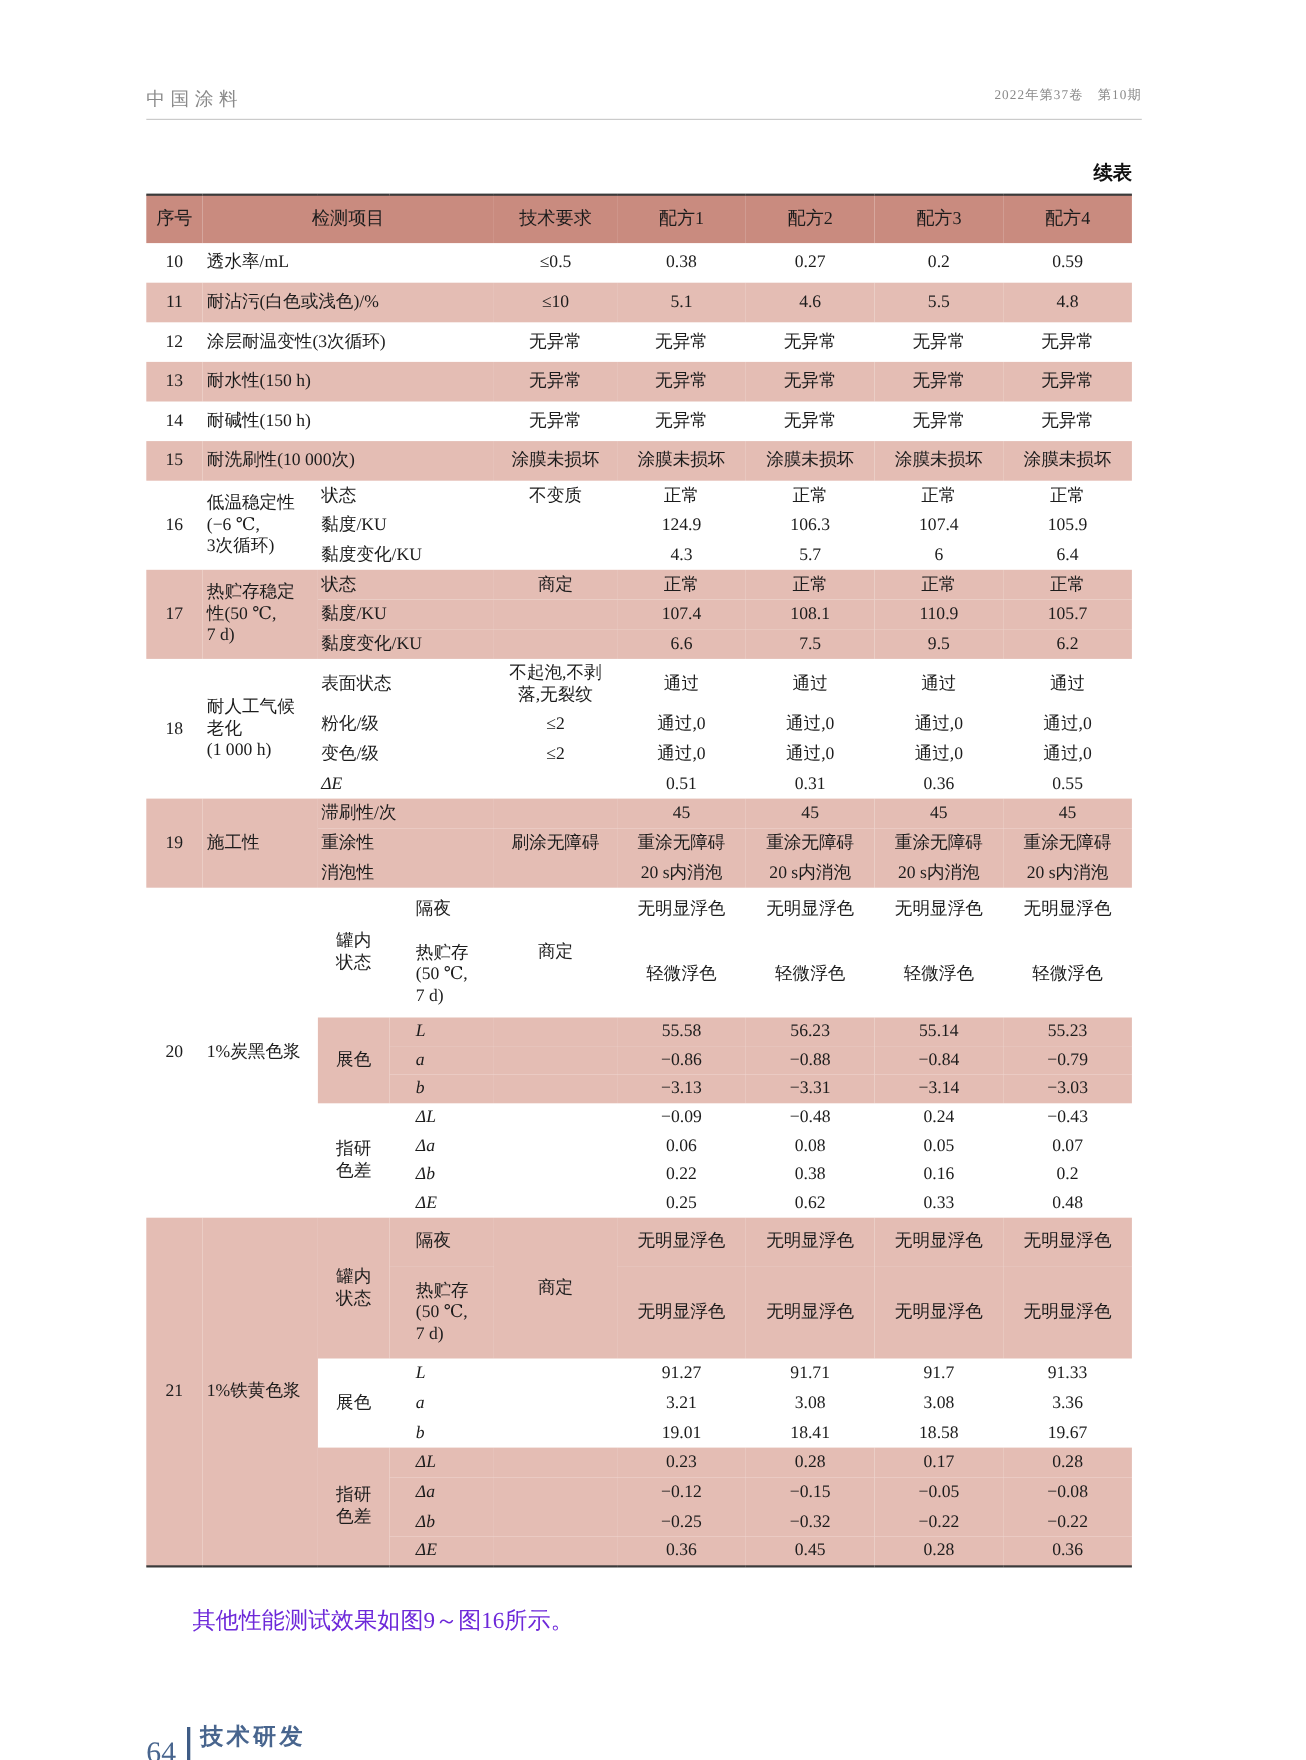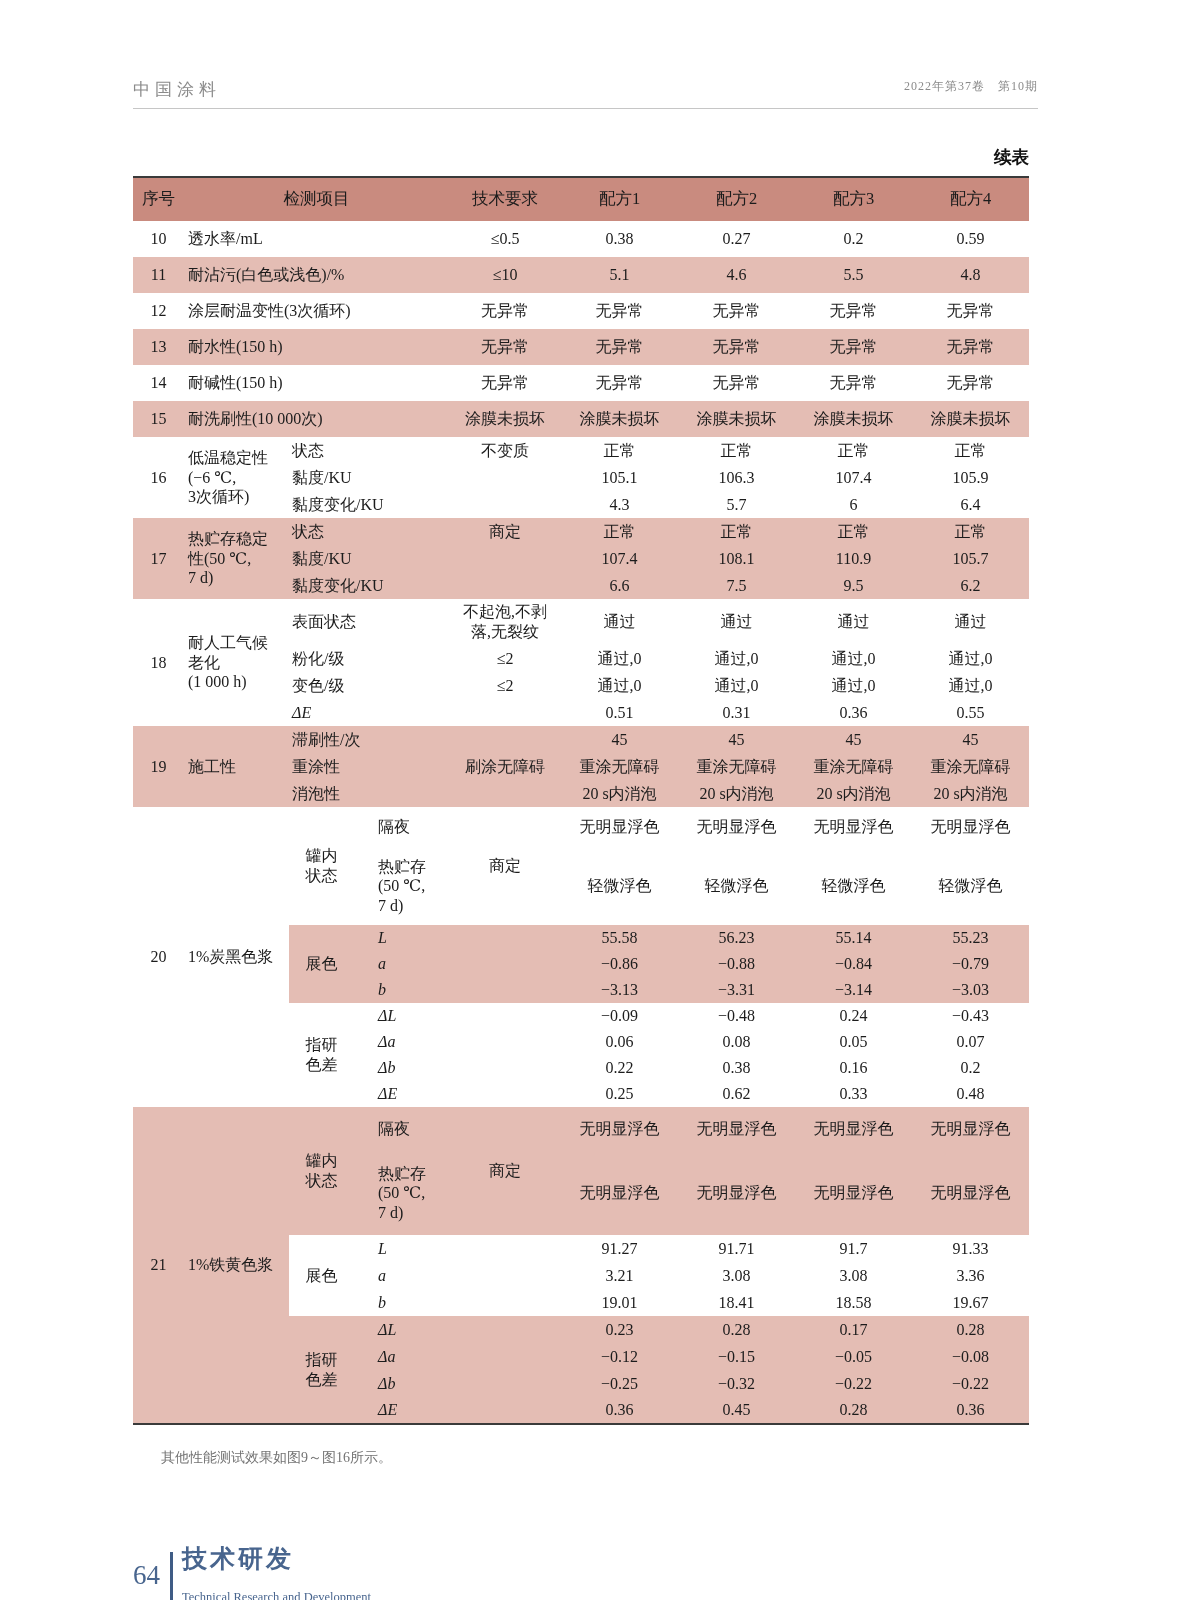--- a/index.html
+++ b/index.html
@@ -36,27 +36,27 @@
   tr.pink > td{background:var(--pink);}
   .l{text-align:left;padding-left:4px;}
   .subL{text-align:left;padding-left:3px;}
   .sub4{text-align:left;padding-left:24px;}
   .pre{white-space:pre-line;}
   .it{font-style:italic;}
   .h28{height:36px;}.h27{height:27px;}.h26{height:26px;}
   .h46{height:46px;}.h40{height:40px;}.h78{height:78px;}
   .h44{height:44px;}.h84{height:84px;}
   
-  .para{margin-top:24px;font-size:14px;text-indent:2em;color:#737373;}
+  .para{margin-top:34px;font-size:21px;text-indent:2em;color:#6d28d9;}
   
   .pagefoot{margin-top:80px;display:flex;align-items:center;}
   .pageno{font-size:27px;color:var(--blue);margin-right:10px;}
   .footbar{width:3px;height:48px;background:#3f5c85;margin-right:9px;}
-  .foot-cn{font-family:Liberation Mono, monospace;font-weight:bold;
-           font-size:25px;letter-spacing:3px;color:var(--blue);line-height:1.15;}
+  .foot-cn{font-family:Liberation Sans, sans-serif;font-weight:bold;
+           font-size:21px;letter-spacing:3px;color:var(--blue);line-height:1.15;}
   .foot-en{font-size:12.5px;color:var(--blue);margin-top:14px;}
 </style>
 </head>
 <body>
 
 <div class="content">
 
   <div class="pagehead">
     <span class="journal">中国涂料</span>
     <span class="issue">2022年第37卷　第10期</span>
@@ -152,21 +152,21 @@
         <td colspan="2" class="subL">状态</td>
         <td>不变质</td>
         <td>正常</td>
         <td>正常</td>
         <td>正常</td>
         <td>正常</td>
       </tr>
       <tr class="h27">
         <td colspan="2" class="subL">黏度/KU</td>
         <td></td>
-        <td>105.1</td>
+        <td>124.9</td>
         <td>106.3</td>
         <td>107.4</td>
         <td>105.9</td>
       </tr>
       <tr class="h27">
         <td colspan="2" class="subL">黏度变化/KU</td>
         <td></td>
         <td>4.3</td>
         <td>5.7</td>
         <td>6</td>

